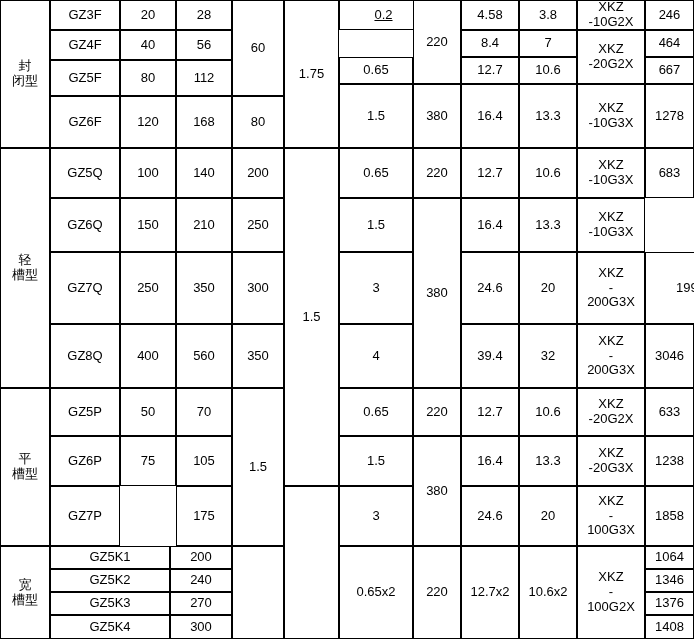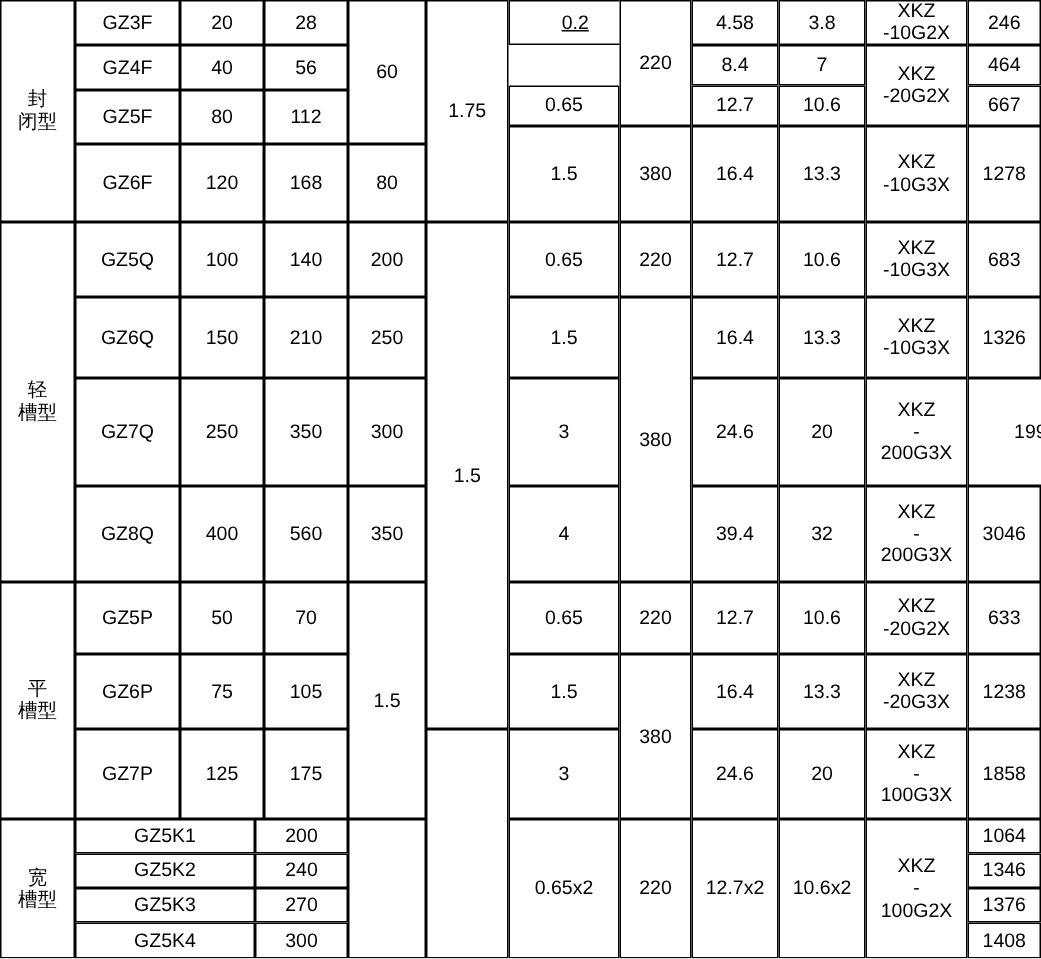--- a/index.html
+++ b/index.html
@@ -75,21 +75,20 @@
     <div class="cell" style="left: 284px; top: 148px; width: 55px; height: 338px;">1.5</div>
     <div class="cell" style="left: 0px; top: 388px; width: 50px; height: 158px;">平
 槽型</div>
     <div class="cell" style="left: 50px; top: 388px; width: 70px; height: 48px;">GZ5P</div>
     <div class="cell" style="left: 120px; top: 388px; width: 56px; height: 48px;">50</div>
     <div class="cell" style="left: 176px; top: 388px; width: 56px; height: 48px;">70</div>
     <div class="cell" style="left: 50px; top: 436px; width: 70px; height: 50px;">GZ6P</div>
     <div class="cell" style="left: 120px; top: 436px; width: 56px; height: 50px;">75</div>
     <div class="cell" style="left: 176px; top: 436px; width: 56px; height: 50px;">105</div>
     <div class="cell" style="left: 50px; top: 486px; width: 70px; height: 60px;">GZ7P</div>
-    <div class="cell" style="left: 120px; top: 486px; width: 56px; height: 60px;">125</div>
     <div class="cell" style="left: 176px; top: 486px; width: 56px; height: 60px;">175</div>
     <div class="cell" style="left: 232px; top: 388px; width: 52px; height: 158px;">1.5</div>
     <div class="cell" style="left: 284px; top: 486px; width: 55px; height: 153px;"></div>
     <div class="cell" style="left: 0px; top: 546px; width: 50px; height: 93px;">宽
 槽型</div>
     <div class="cell" style="left: 50px; top: 546px; width: 120px; height: 23px;">GZ5K1</div>
     <div class="cell" style="left: 170px; top: 546px; width: 62px; height: 23px;">200</div>
     <div class="cell" style="left: 50px; top: 569px; width: 120px; height: 23px;">GZ5K2</div>
     <div class="cell" style="left: 170px; top: 569px; width: 62px; height: 23px;">240</div>
     <div class="cell" style="left: 50px; top: 592px; width: 120px; height: 23px;">GZ5K3</div>
@@ -125,21 +124,20 @@
     <div class="cell" style="left: 461px; top: 148px; width: 58px; height: 50px;">12.7</div>
     <div class="cell" style="left: 519px; top: 148px; width: 58px; height: 50px;">10.6</div>
     <div class="cell" style="left: 577px; top: 148px; width: 68px; height: 50px;">XKZ
 -10G3X</div>
     <div class="cell" style="left: 645px; top: 148px; width: 49px; height: 50px;">683</div>
     <div class="cell" style="left: 339px; top: 198px; width: 74px; height: 54px;">1.5</div>
     <div class="cell" style="left: 461px; top: 198px; width: 58px; height: 54px;">16.4</div>
     <div class="cell" style="left: 519px; top: 198px; width: 58px; height: 54px;">13.3</div>
     <div class="cell" style="left: 577px; top: 198px; width: 68px; height: 54px;">XKZ
 -10G3X</div>
-    <div class="cell" style="left: 645px; top: 198px; width: 49px; height: 54px;">1326</div>
     <div class="cell" style="left: 339px; top: 252px; width: 74px; height: 72px;">3</div>
     <div class="cell" style="left: 413px; top: 198px; width: 48px; height: 190px;">380</div>
     <div class="cell" style="left: 461px; top: 252px; width: 58px; height: 72px;">24.6</div>
     <div class="cell" style="left: 519px; top: 252px; width: 58px; height: 72px;">20</div>
     <div class="cell" style="left: 577px; top: 252px; width: 68px; height: 72px;">XKZ
 -
 200G3X</div>
     <div class="cell" style="left: 645px; top: 252px; width: 67px; height: 72px; padding-left: 24px;">1992</div>
     <div class="cell" style="left: 339px; top: 324px; width: 74px; height: 64px;">4</div>
     <div class="cell" style="left: 461px; top: 324px; width: 58px; height: 64px;">39.4</div>

